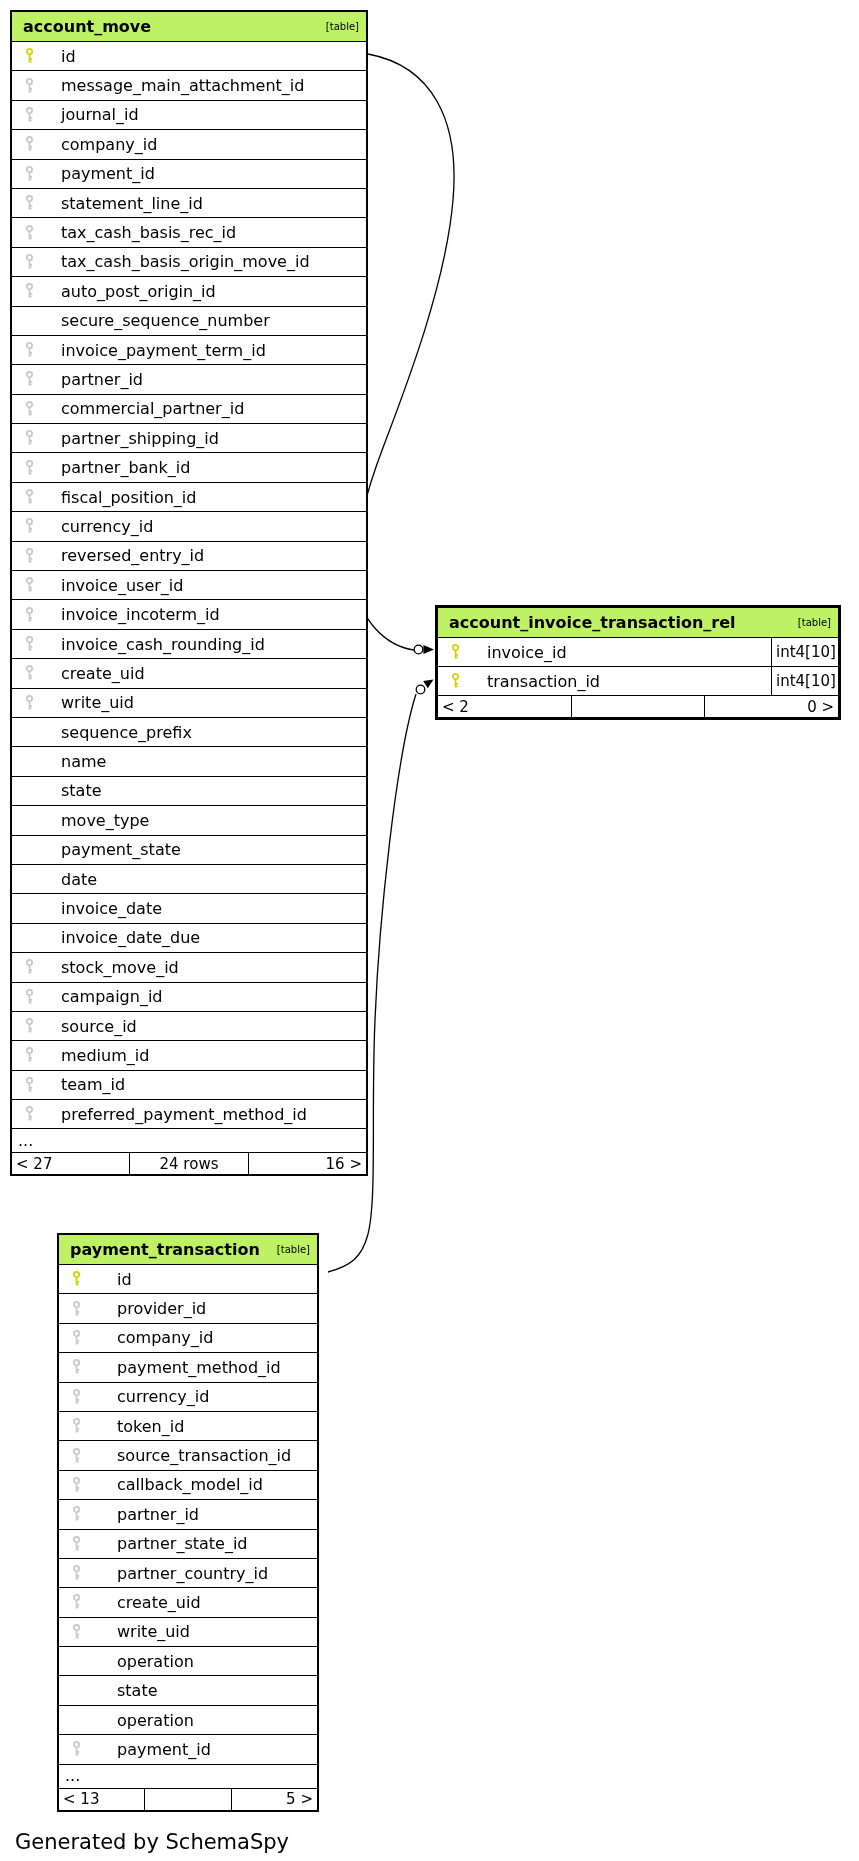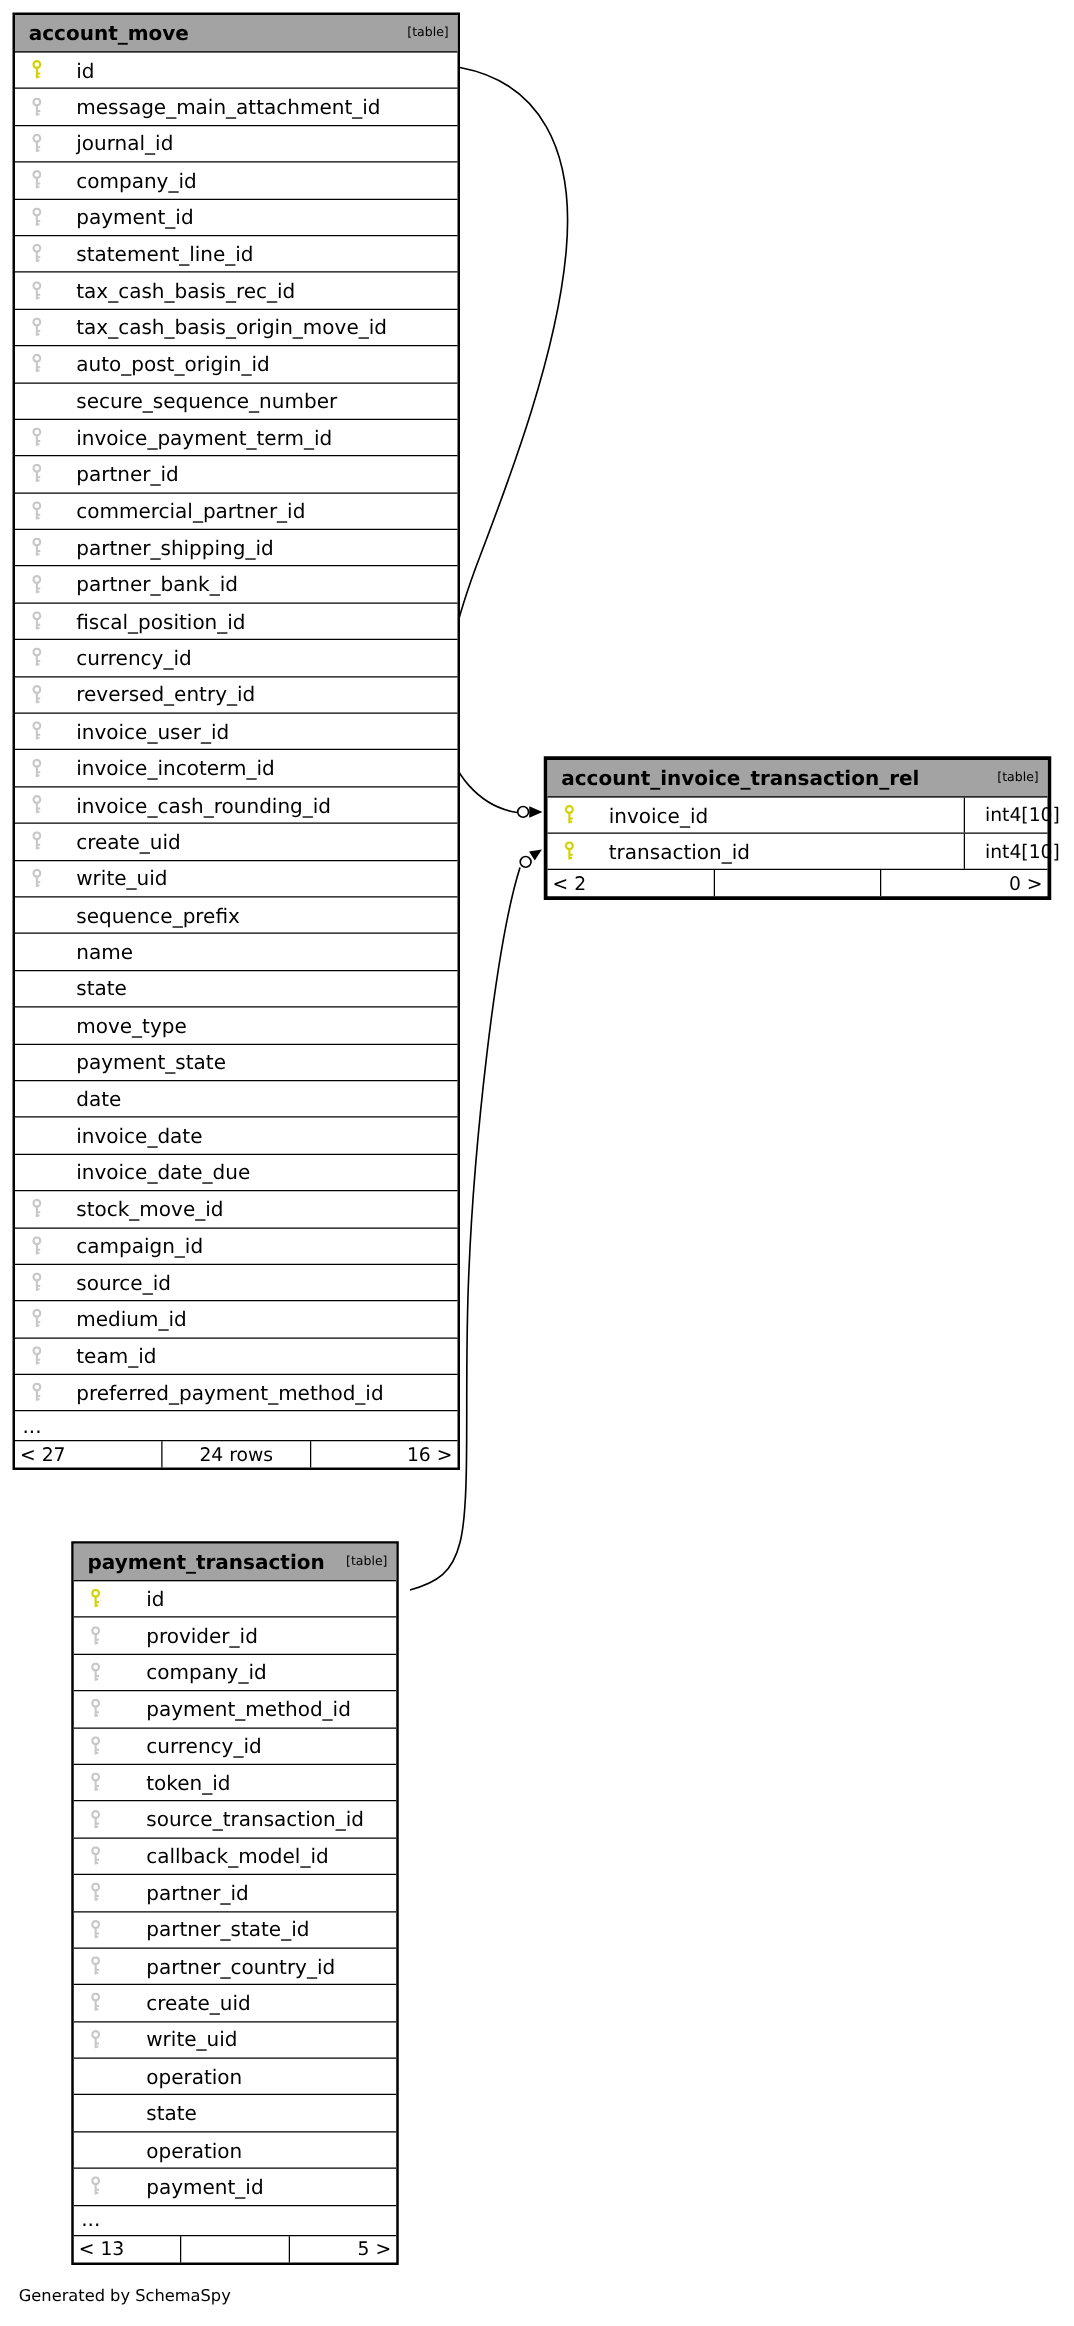--- a/index.html
+++ b/index.html
@@ -20,42 +20,42 @@
     --rh:29.4px;
     --slot:19px;
   }
   .tbl[data-table="account_move"]                  { left:10px;  top:10px;   width:358px; }
   .tbl[data-table="account_invoice_transaction_rel"]{ left:435px; top:605px;  width:406px; border-width:3px; --rh:29px; }
   .tbl[data-table="payment_transaction"]           { left:57px;  top:1233px; width:262px; --slot:28px; }
 
   .tbl-header {
     height:30px;
     display:flex; align-items:center; justify-content:space-between;
-    background:#a3a3a3;
+    background:#bef264;
     border-bottom:1px solid #000;
     padding:0 7px 0 11px;
   }
   .tbl-title { font-weight:bold; font-size:16px; }
   .tbl-badge { font-size:10px; }
 
   .row {
     height:var(--rh);
     display:flex; align-items:center;
     border-bottom:1px solid #000;
     padding-left:13px;
     gap:17px;
   }
   .keyslot { width:var(--slot); display:flex; align-items:center; }
   .colname { font-size:16px; white-space:nowrap; flex:1; }
   .coltype {
     align-self:stretch;
     width:67px; flex:none;
     display:flex; align-items:center;
     border-left:1px solid #000;
-    padding-left:16px;
+    padding-left:4px;
     font-size:15px;
   }
 
   .ellipsis-row {
     height:24px;
     display:flex; align-items:center;
     border-bottom:1px solid #000;
     padding-left:6px;
     font-size:16px; line-height:10px;
   }
@@ -72,21 +72,21 @@
 
   
   svg.overlay {
     position:absolute; left:0; top:0;
     width:859px; height:1861px;
     pointer-events:none;
   }
 
   .note {
     position:absolute; left:15px; top:1830px;
-    font-size:13px;
+    font-size:21px;
   }
 </style>
 </head>
 <body>
 
 <svg class="overlay" viewBox="0 0 859 1861">
   <g>
     <path d="M368,54 C432,66 460,120 453,200 C446,282 408,382 384,445 C366,492 354,535 356,580 C358,620 386,646 414,650" fill="none" stroke="#000" stroke-width="1.3"></path>
     <circle cx="418.5" cy="649.5" r="4.3" fill="#fff" stroke="#000" stroke-width="1.3"></circle>
     <polygon points="434,649.5 423.4,644.9 423.4,654.1" fill="#000"></polygon>

